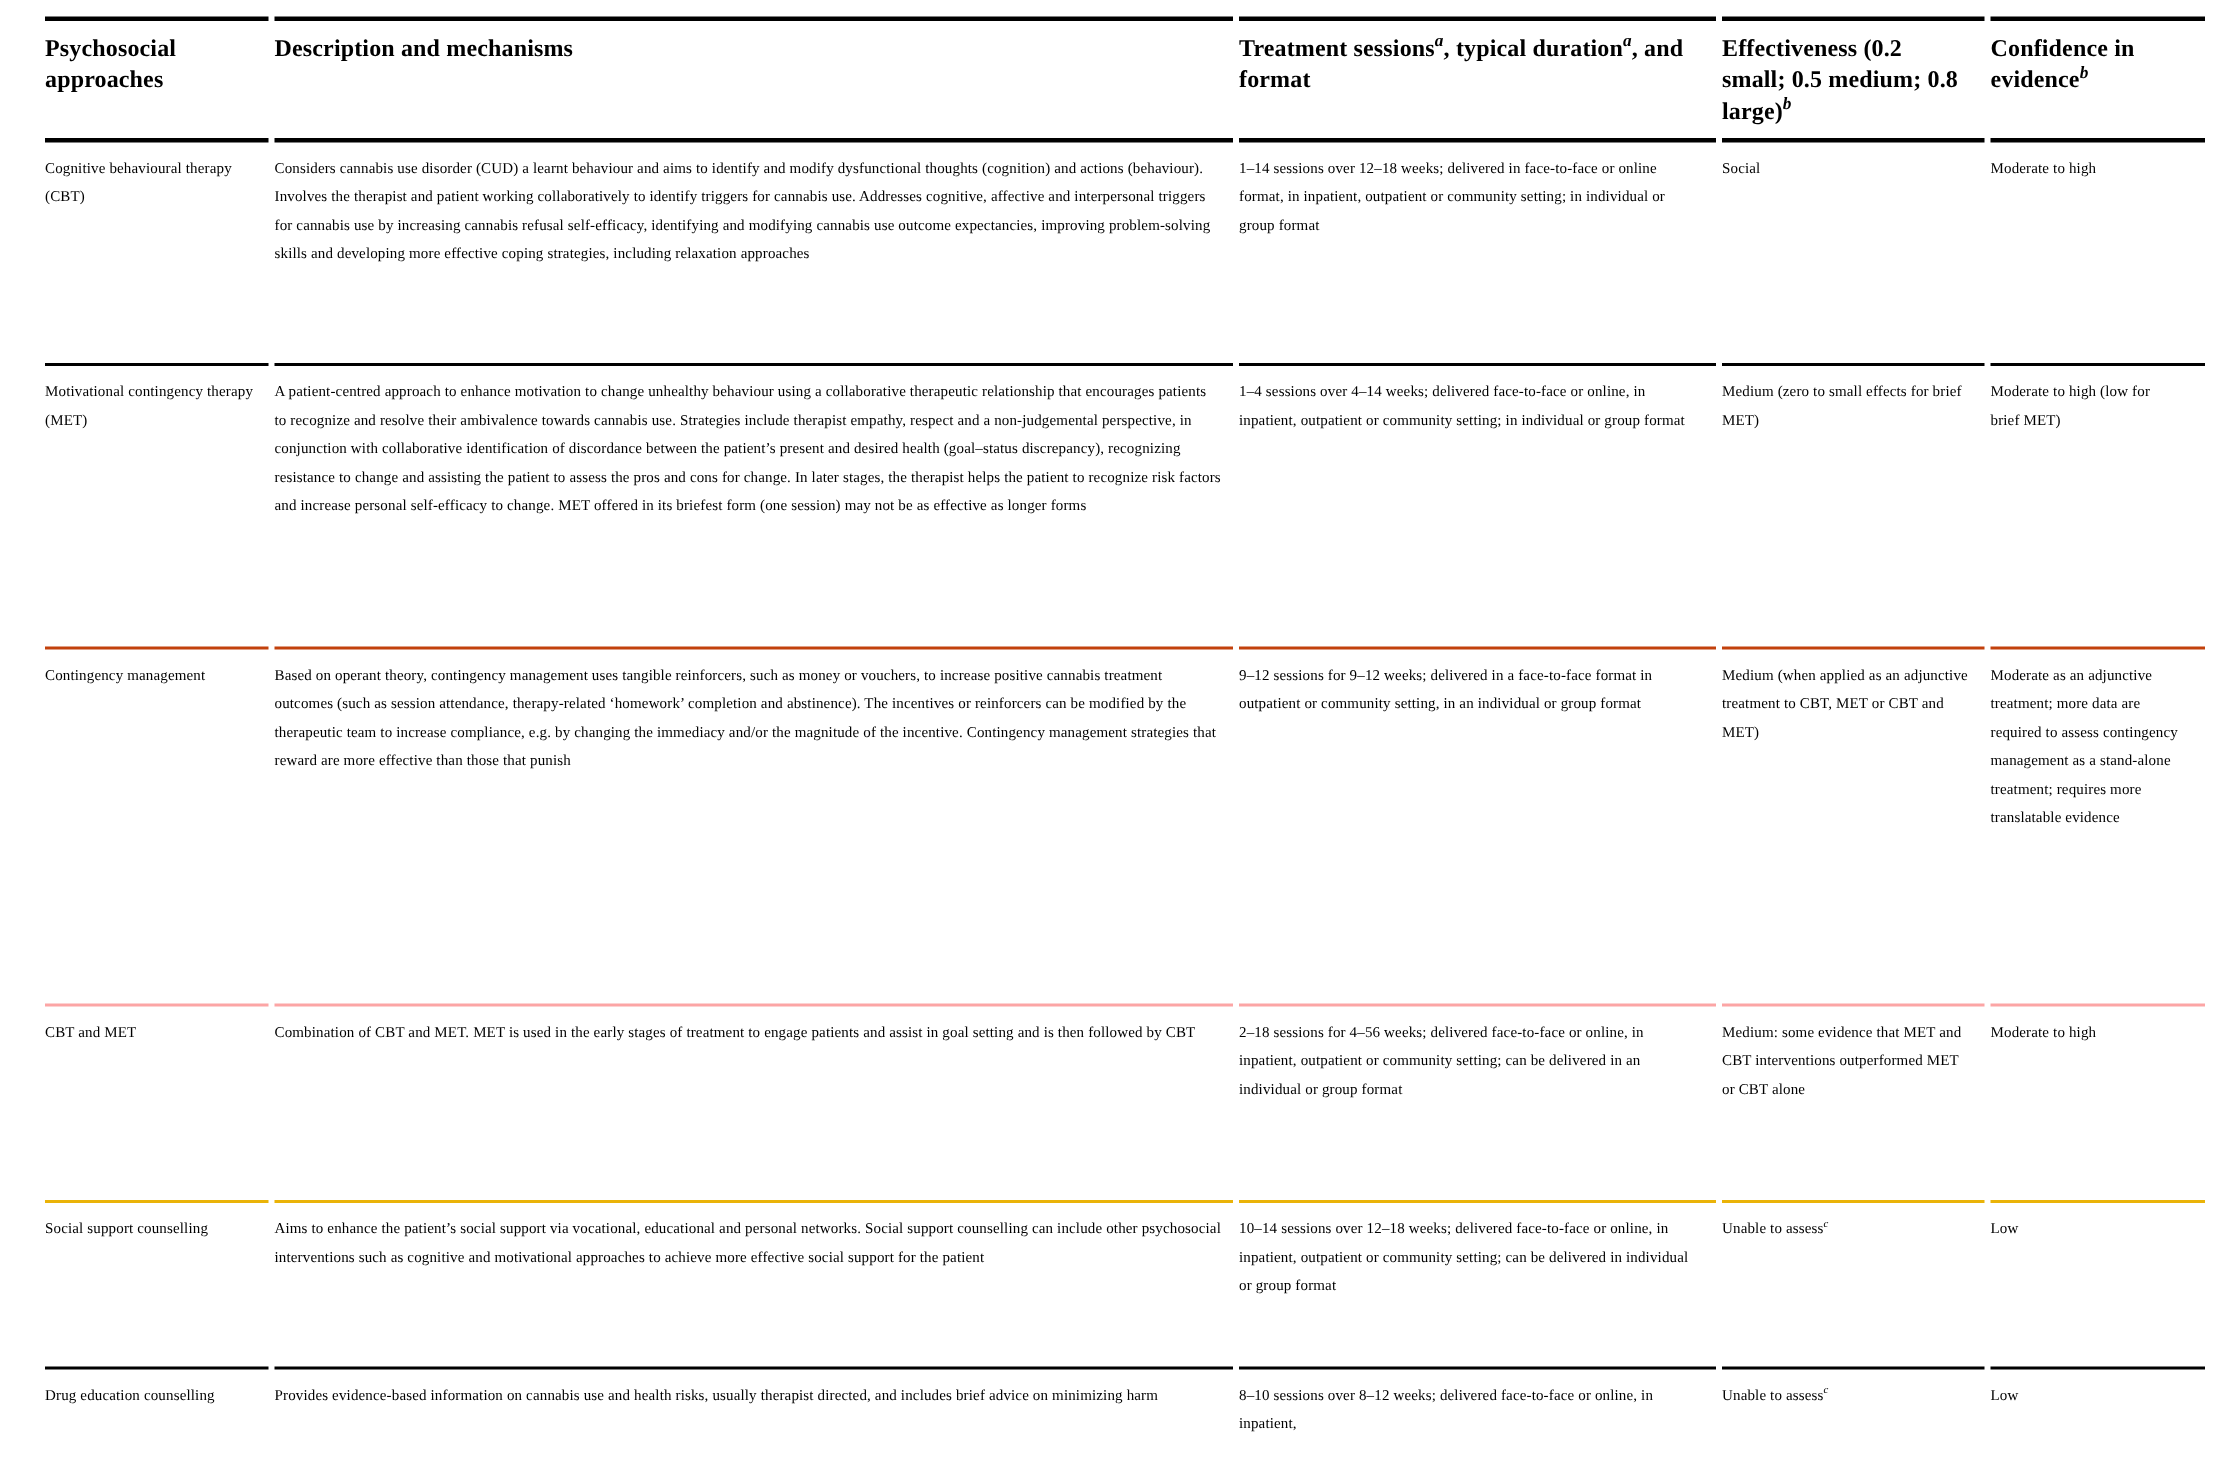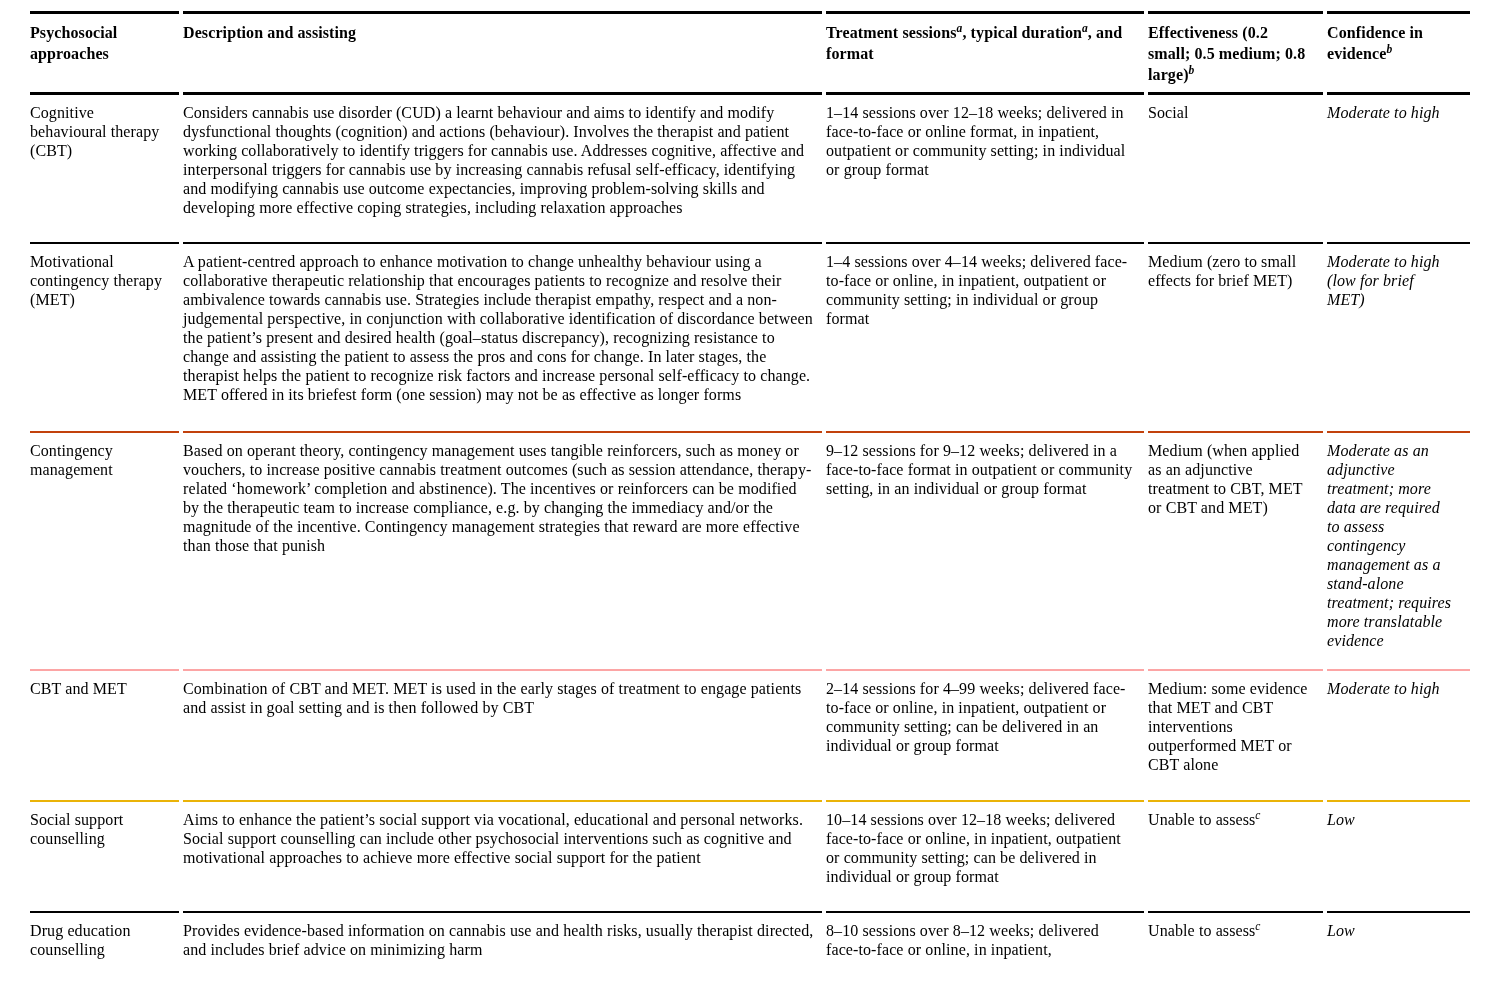--- a/index.html
+++ b/index.html
@@ -26,29 +26,29 @@
   }
   col.c1 { width: 149px; }
   col.c2 { width: 639px; }
   col.c3 { width: 318px; }
   col.c4 { width: 175px; }
   col.c5 { width: 143px; }
 
   th, td {
     vertical-align: top;
     text-align: left;
-    font-size: 16px;
+    font-size: 10px;
     line-height: 19px;
     padding: 8px 9px 0 0;
     letter-spacing: 0.1px;
   }
   td.col2 { padding-right: 8px; }
   td.col3 { padding-right: 9px; }
   td.col4 { padding-right: 10px; }
-  td.col5 { padding-right: 15px; font-style: italic; }
+  td.col5 { padding-right: 15px; }
 
   thead th {
     font-weight: bold;
     font-size: 16px;
     line-height: 21px;
     border-top: 3px solid #000000;
     height: 70px;
   }
   tbody tr.r1 td { border-top: 3px solid #000000; height: 139px; }
   tbody tr.r2 td { border-top: 2px solid #000000; height: 179px; }
@@ -72,21 +72,21 @@
     <colgroup>
       <col class="c1">
         <col class="c2">
         <col class="c3">
         <col class="c4">
         <col class="c5">
     </colgroup>
     <thead>
       <tr>
         <th>Psychosocial approaches</th>
-        <th>Description and assisting</th>
+        <th>Description and mechanisms</th>
         <th>Treatment sessions<sup>a</sup>, typical duration<sup>a</sup>, and format</th>
         <th>Effectiveness (0.2 small; 0.5 medium; 0.8 large)<sup>b</sup></th>
         <th>Confidence in evidence<sup>b</sup></th>
       </tr>
     </thead>
     <tbody>
       <tr class="r1">
         <td class="col1">Cognitive behavioural therapy (CBT)</td>
         <td class="col2">Considers cannabis use disorder (CUD) a learnt behaviour and aims to identify and modify dysfunctional thoughts (cognition) and actions (behaviour). Involves the therapist and patient working collaboratively to identify triggers for cannabis use. Addresses cognitive, affective and interpersonal triggers for cannabis use by increasing cannabis refusal self-efficacy, identifying and modifying cannabis use outcome expectancies, improving problem-solving skills and developing more effective coping strategies, including relaxation approaches</td>
         <td class="col3">1–14 sessions over 12–18 weeks; delivered in face-to-face or online format, in inpatient, outpatient or community setting; in individual or group format</td>
@@ -103,21 +103,21 @@
       <tr class="r3">
         <td class="col1">Contingency management</td>
         <td class="col2">Based on operant theory, contingency management uses tangible reinforcers, such as money or vouchers, to increase positive cannabis treatment outcomes (such as session attendance, therapy-related ‘homework’ completion and abstinence). The incentives or reinforcers can be modified by the therapeutic team to increase compliance, e.g. by changing the immediacy and/or the magnitude of the incentive. Contingency management strategies that reward are more effective than those that punish</td>
         <td class="col3">9–12 sessions for 9–12 weeks; delivered in a face-to-face format in outpatient or community setting, in an individual or group format</td>
         <td class="col4">Medium (when applied as an adjunctive treatment to CBT, MET or CBT and MET)</td>
         <td class="col5">Moderate as an adjunctive treatment; more data are required to assess contingency management as a stand-alone treatment; requires more translatable evidence</td>
       </tr>
       <tr class="r4">
         <td class="col1">CBT and MET</td>
         <td class="col2">Combination of CBT and MET. MET is used in the early stages of treatment to engage patients and assist in goal setting and is then followed by CBT</td>
-        <td class="col3">2–14 sessions for 4–99 weeks; delivered face-to-face or online, in inpatient, outpatient or community setting; can be delivered in an individual or group format</td>
+        <td class="col3">2–18 sessions for 4–56 weeks; delivered face-to-face or online, in inpatient, outpatient or community setting; can be delivered in an individual or group format</td>
         <td class="col4">Medium: some evidence that MET and CBT interventions outperformed MET or CBT alone</td>
         <td class="col5">Moderate to high</td>
       </tr>
       <tr class="r5">
         <td class="col1">Social support counselling</td>
         <td class="col2">Aims to enhance the patient’s social support via vocational, educational and personal networks. Social support counselling can include other psychosocial interventions such as cognitive and motivational approaches to achieve more effective social support for the patient</td>
         <td class="col3">10–14 sessions over 12–18 weeks; delivered face-to-face or online, in inpatient, outpatient or community setting; can be delivered in individual or group format</td>
         <td class="col4">Unable to assess<sup>c</sup></td>
         <td class="col5">Low</td>
       </tr>

